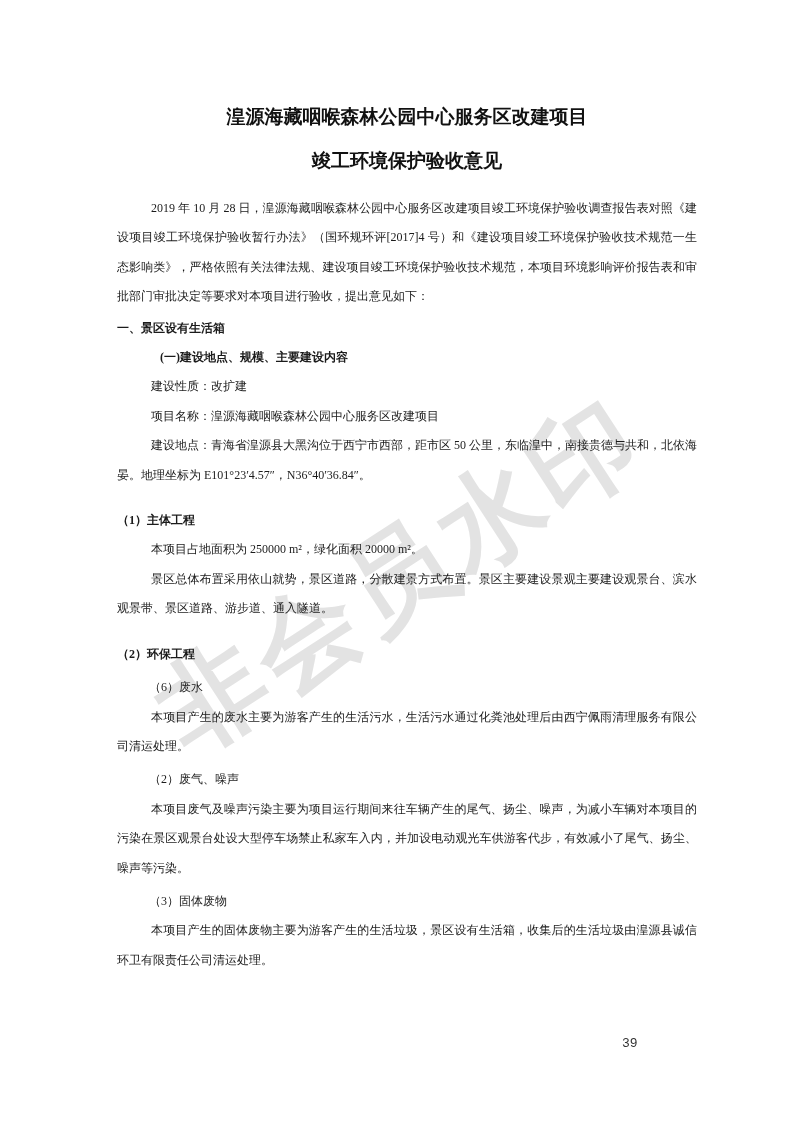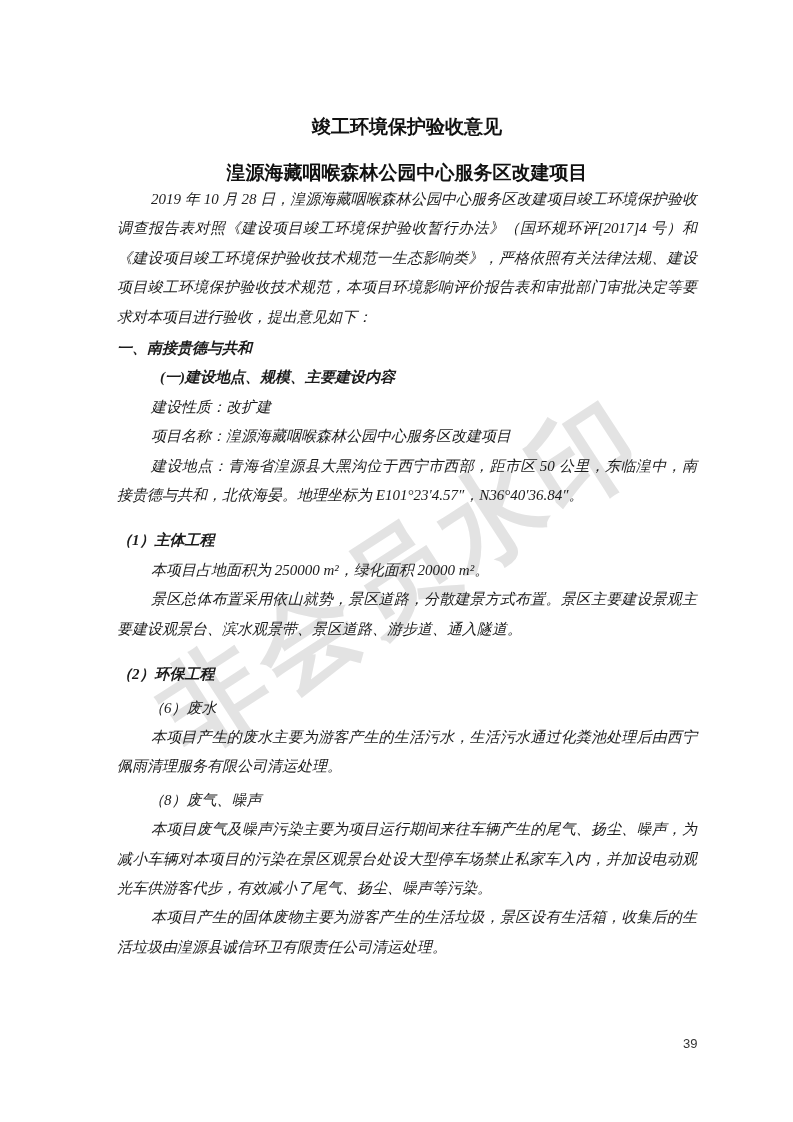--- a/index.html
+++ b/index.html
@@ -47,64 +47,64 @@
     text-align: center;
     font-size: 19px;
     font-weight: bold;
     line-height: 25px;
     color: #111111;
   }
   .title-1 { margin-top: 9px; }
   .title-2 { margin-top: 19px; margin-bottom: 21px; }
   .para {
     margin: 0;
-    font-size: 15px;
+    font-size: 12px;
     line-height: 29.4px;
     text-align: justify;
     color: #1b1b1b;
-    font-style: italic;
   }
   .style-indent { text-indent: 34px; }
   .style-h2 { font-weight: bold; margin-top: 2px; }
   .style-h3 { font-weight: bold; text-indent: 43px; }
   .style-h4 { font-weight: bold; margin-top: 16px; }
   .style-sub { text-indent: 32px; margin-top: 4px; }
   .page-number {
     position: absolute;
-    left: 683px;
+    left: 622px;
     top: 1036px;
     font-size: 13px;
     line-height: 16px;
     color: #333333;
     z-index: 1;
-    font-family: Liberation Sans, sans-serif;
+    font-family: Liberation Mono, monospace;
   }
 </style>
 </head>
 <body>
 
 <div class="page">
   <div class="watermark" style="color: rgb(227, 227, 227);">非会员水印</div>
 
   <div class="doc">
+    <h1 class="title title-1">湟源海藏咽喉森林公园中心服务区改建项目</h1>
     <h1 class="title title-2">竣工环境保护验收意见</h1>
-    <h1 class="title title-1">湟源海藏咽喉森林公园中心服务区改建项目</h1>
     <div id="paragraphs">
         <p class="para style-indent">2019 年 10 月 28 日，湟源海藏咽喉森林公园中心服务区改建项目竣工环境保护验收调查报告表对照《建设项目竣工环境保护验收暂行办法》（国环规环评[2017]4 号）和《建设项目竣工环境保护验收技术规范一生态影响类》，严格依照有关法律法规、建设项目竣工环境保护验收技术规范，本项目环境影响评价报告表和审批部门审批决定等要求对本项目进行验收，提出意见如下：</p>
-        <p class="para style-h2">一、南接贵德与共和</p>
+        <p class="para style-h2">一、景区设有生活箱</p>
         <p class="para style-h3">(一)建设地点、规模、主要建设内容</p>
         <p class="para style-indent">建设性质：改扩建</p>
         <p class="para style-indent">项目名称：湟源海藏咽喉森林公园中心服务区改建项目</p>
         <p class="para style-indent">建设地点：青海省湟源县大黑沟位于西宁市西部，距市区 50 公里，东临湟中，南接贵德与共和，北依海晏。地理坐标为 E101°23′4.57″，N36°40′36.84″。</p>
         <p class="para style-h4">（1）主体工程</p>
         <p class="para style-indent">本项目占地面积为 250000 m²，绿化面积 20000 m²。</p>
         <p class="para style-indent">景区总体布置采用依山就势，景区道路，分散建景方式布置。景区主要建设景观主要建设观景台、滨水观景带、景区道路、游步道、通入隧道。</p>
         <p class="para style-h4">（2）环保工程</p>
         <p class="para style-sub">（6）废水</p>
         <p class="para style-indent">本项目产生的废水主要为游客产生的生活污水，生活污水通过化粪池处理后由西宁佩雨清理服务有限公司清运处理。</p>
-        <p class="para style-sub">（8）废气、噪声</p>
+        <p class="para style-sub">（2）废气、噪声</p>
         <p class="para style-indent">本项目废气及噪声污染主要为项目运行期间来往车辆产生的尾气、扬尘、噪声，为减小车辆对本项目的污染在景区观景台处设大型停车场禁止私家车入内，并加设电动观光车供游客代步，有效减小了尾气、扬尘、噪声等污染。</p>
+        <p class="para style-sub">（3）固体废物</p>
         <p class="para style-indent">本项目产生的固体废物主要为游客产生的生活垃圾，景区设有生活箱，收集后的生活垃圾由湟源县诚信环卫有限责任公司清运处理。</p>
       </div>
   </div>
 
   <div class="page-number">39</div>
 </div>
 
 </body></html>

